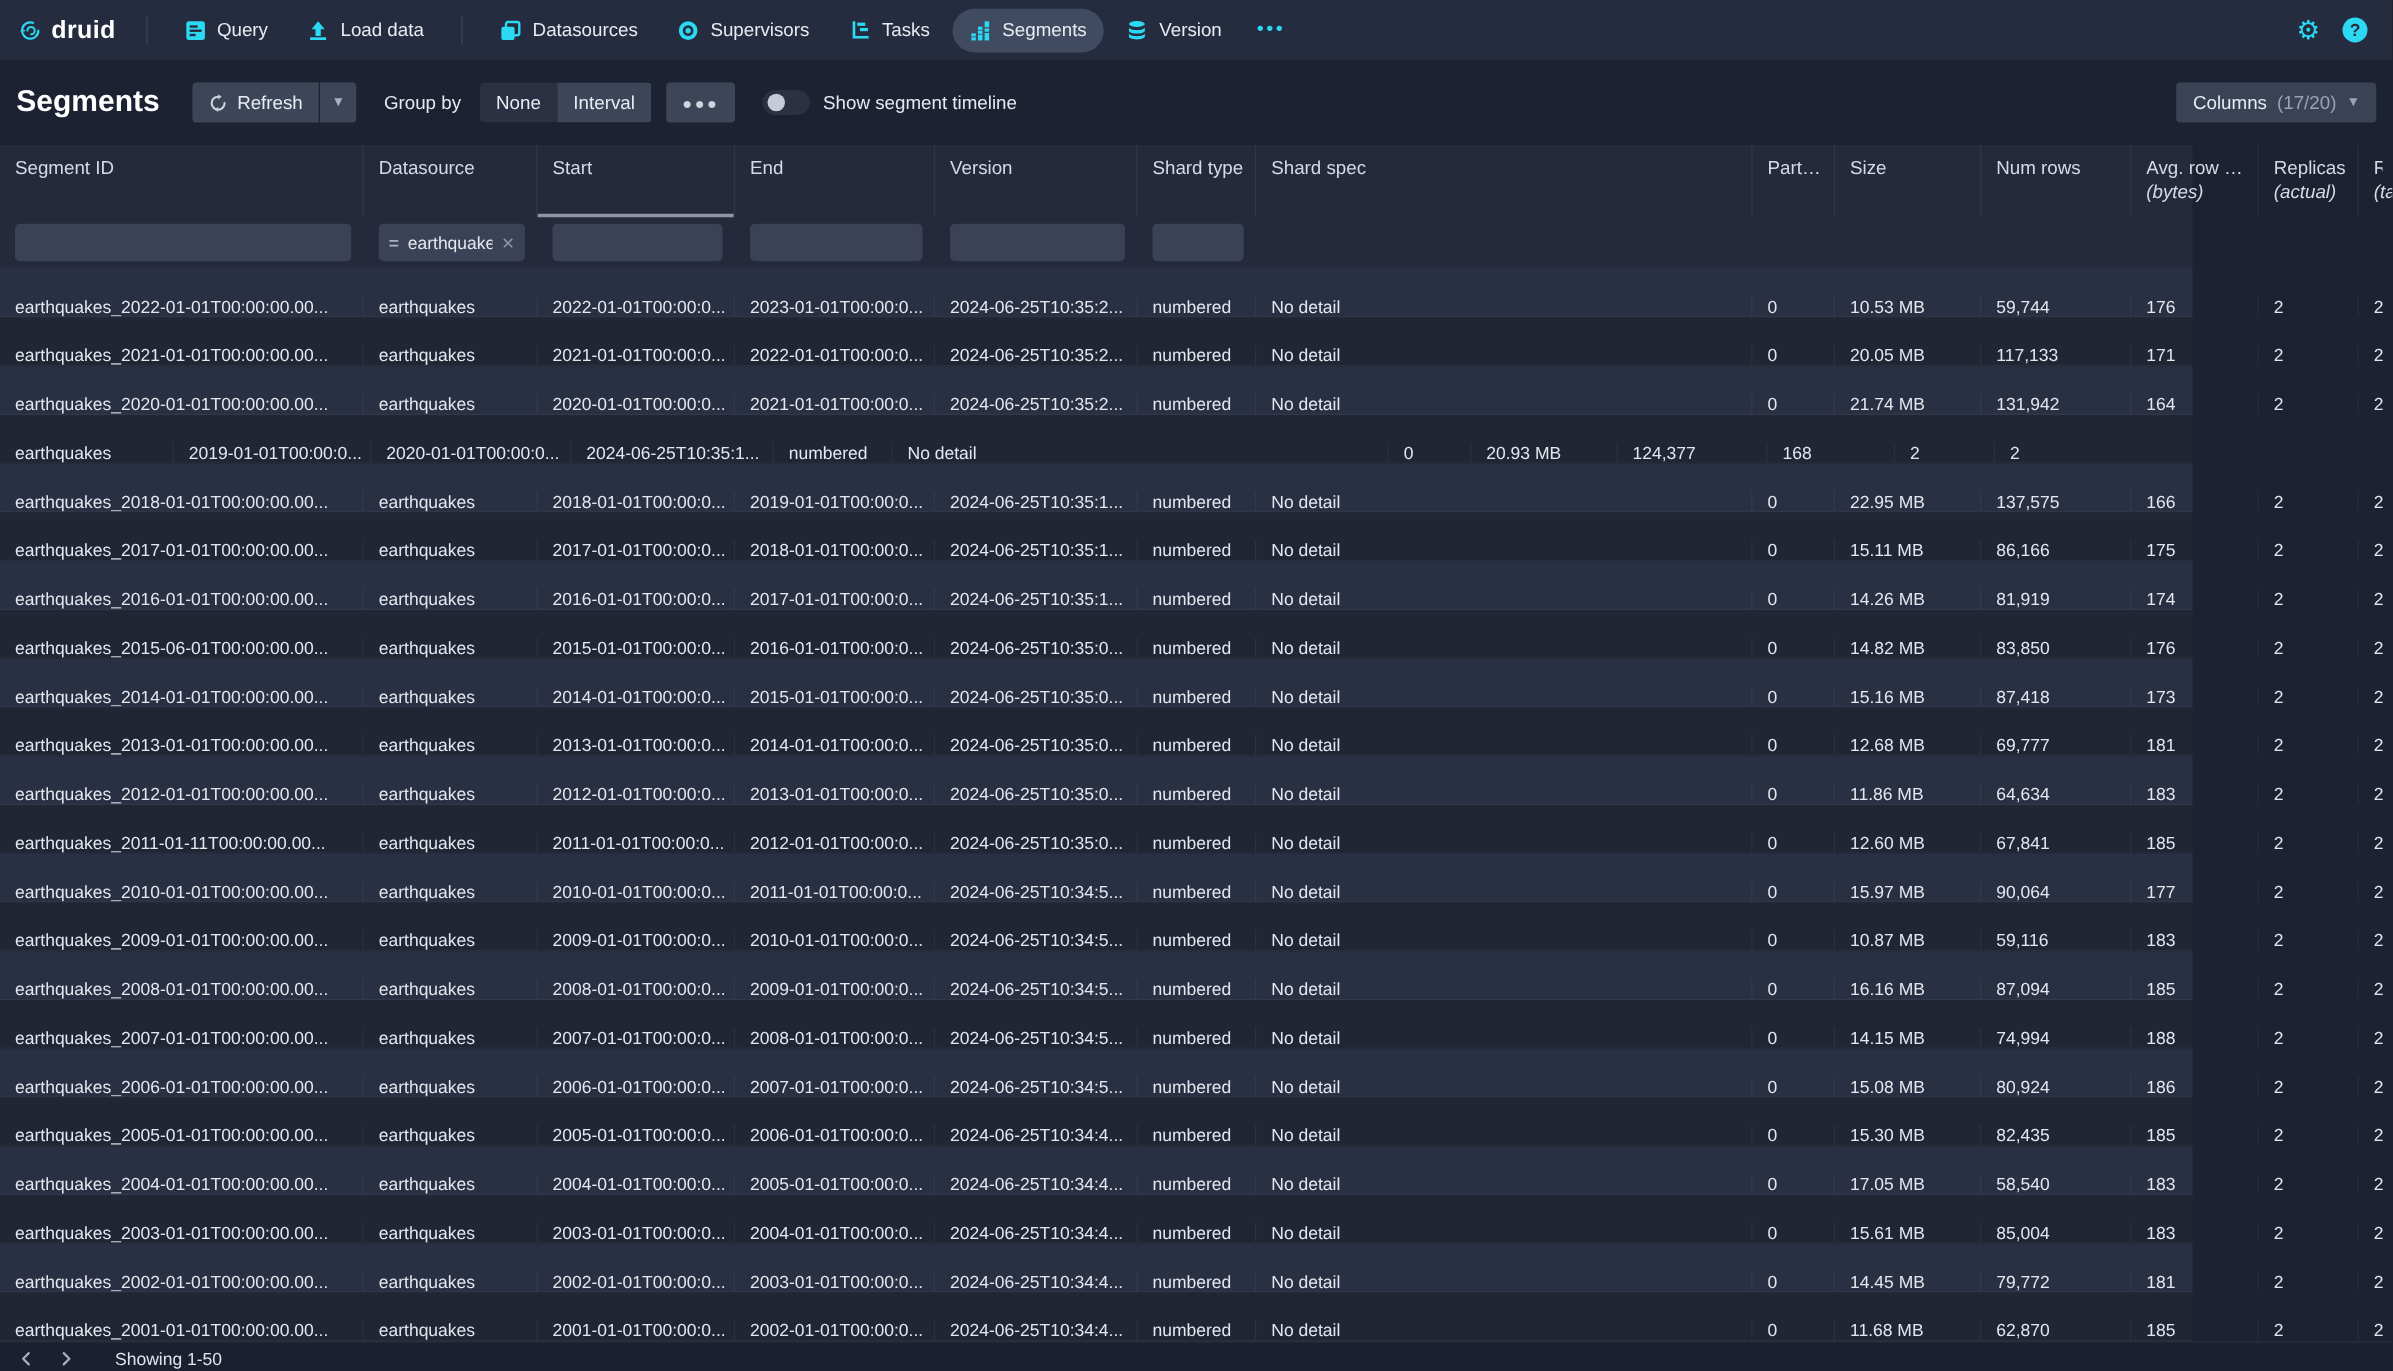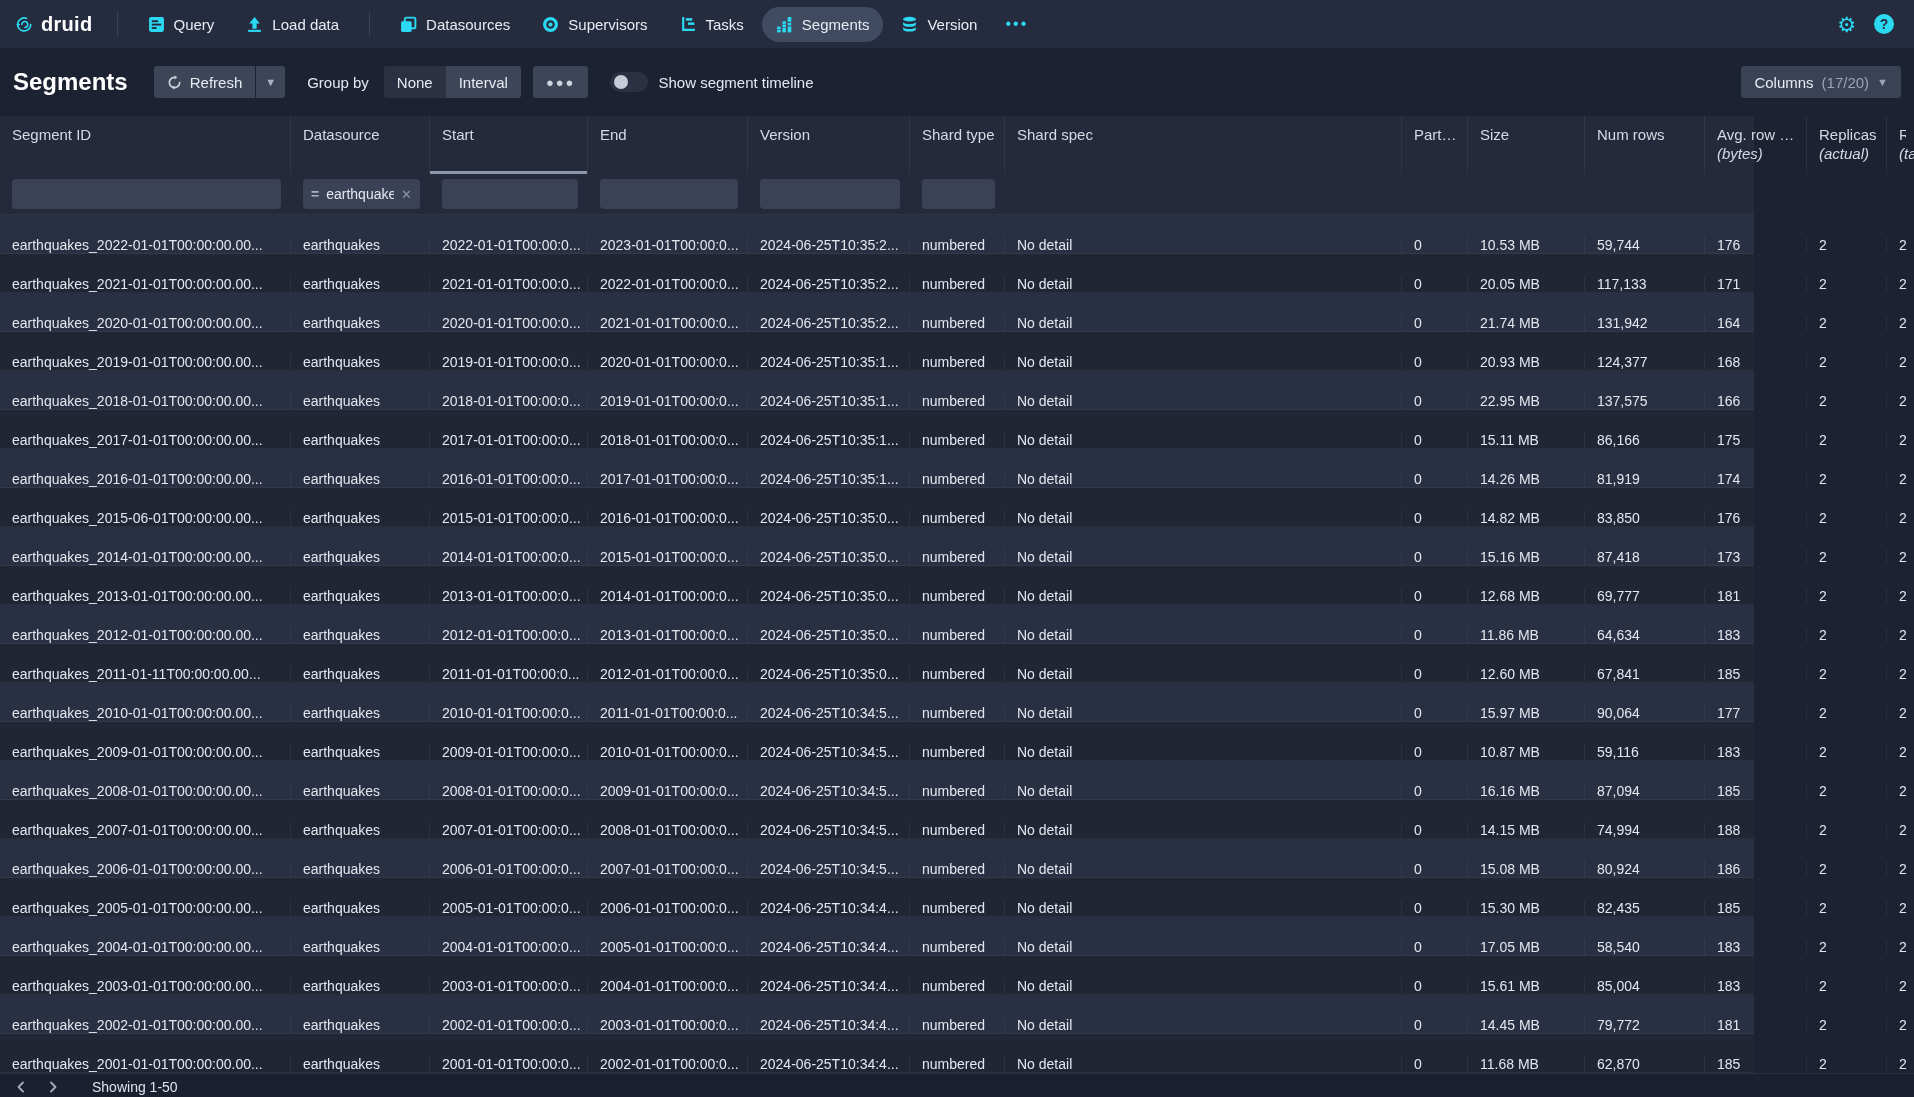--- a/index.html
+++ b/index.html
@@ -346,21 +346,20 @@
         <div class="td w-shard_type">numbered</div>
         <div class="td w-shard_spec">No detail</div>
         <div class="td w-partition">0</div>
         <div class="td w-size">21.74 MB</div>
         <div class="td w-num_rows">131,942</div>
         <div class="td w-avg_row_size">164</div>
         <div class="td w-replicas">2</div>
         <div class="td w-repl_factor">2</div>
       </div>
       <div class="tr dark">
-        <div class="td w-segment_id">earthquakes_2019-01-01T00:00:00.00...</div>
         <div class="td w-datasource">earthquakes</div>
         <div class="td w-start">2019-01-01T00:00:0...</div>
         <div class="td w-end">2020-01-01T00:00:0...</div>
         <div class="td w-version">2024-06-25T10:35:1...</div>
         <div class="td w-shard_type">numbered</div>
         <div class="td w-shard_spec">No detail</div>
         <div class="td w-partition">0</div>
         <div class="td w-size">20.93 MB</div>
         <div class="td w-num_rows">124,377</div>
         <div class="td w-avg_row_size">168</div>

